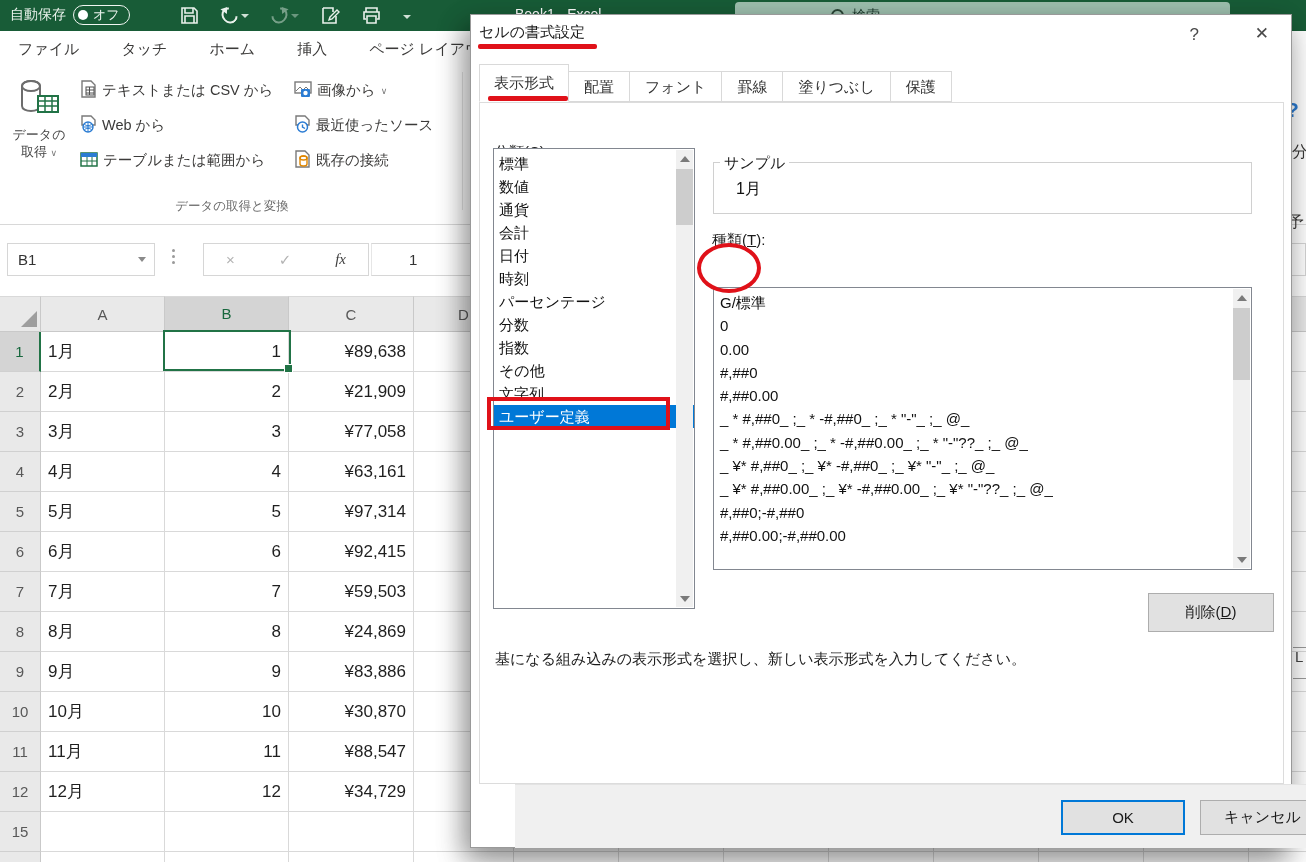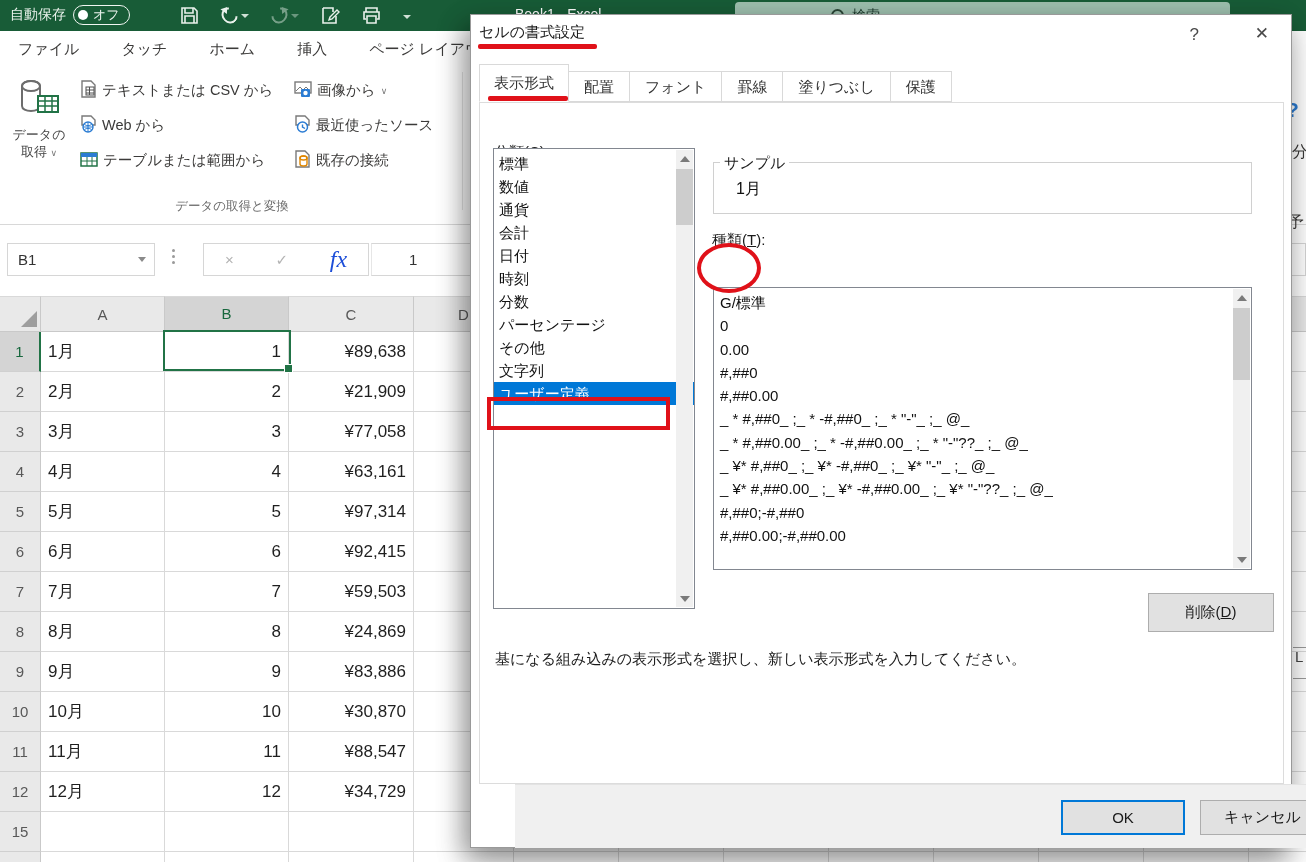--- a/index.html
+++ b/index.html
@@ -36,21 +36,21 @@
   .grouplbl{position:absolute;top:130px;left:8px;width:448px;text-align:center;font-size:12.5px;color:#6a6a6a;}
   .vsep{position:absolute;top:4px;width:1px;height:138px;background:#e3e3e3;}
   .edgeglyph{position:absolute;font-size:16px;color:#3b3a39;}
   
   #fxrow{left:0;top:232px;width:1306px;height:49px;background:#fff;}
   .fxbox{position:absolute;top:11px;height:33px;background:#fff;border:1px solid #d6d6d6;box-sizing:border-box;display:flex;align-items:center;font-size:15px;color:#333;}
   #namebox{left:7px;width:148px;padding-left:10px;}
   #namebox .arrow{position:absolute;right:8px;top:13px;width:0;height:0;border-left:4px solid transparent;border-right:4px solid transparent;border-top:5px solid #8a8a8a;}
   #dots{left:172px;top:17px;width:3px;height:3px;background:#9a9a9a;border-radius:50%;box-shadow:0 6px 0 #9a9a9a,0 12px 0 #9a9a9a;}
   #fxicons{left:203px;width:166px;display:flex;align-items:center;justify-content:space-around;color:#b3b3b3;}
-  #fxicons .fx{font-family:"Liberation Serif","DejaVu Serif",serif;font-style:italic;font-size:24px;color:#1d4ed8;}
+  #fxicons .fx{font-family:"Liberation Serif","DejaVu Serif",serif;font-style:italic;font-size:15px;color:#404040;}
   #valuebox{left:371px;width:935px;padding-left:37px;border-left:1px solid #e6e6e6;}
   
   #grid{left:0;top:281px;width:1306px;height:581px;background:#fff;}
   #colheads{position:absolute;left:0;top:15px;height:36px;display:flex;}
   .chead{box-sizing:border-box;background:#e9e9e9;border-right:1px solid #c9c9c9;border-bottom:1px solid #c9c9c9;border-top:1px solid #d9d9d9;
          display:flex;align-items:center;justify-content:center;font-size:15px;color:#585858;}
   .chead.sel{background:#d4d4d4;color:#17673d;border-bottom:2px solid #217346;}
   #corner{position:relative;}
   #corner .tri{position:absolute;right:3px;bottom:4px;width:0;height:0;border-left:16px solid transparent;border-bottom:16px solid #9e9e9e;}
   .grow{position:absolute;left:0;display:flex;height:40px;}
@@ -511,22 +511,23 @@
     </div>
 
     <div class="listbox" id="catlist">
       <ul id="catul">
           <li>標準</li>
           <li>数値</li>
           <li>通貨</li>
           <li>会計</li>
           <li>日付</li>
           <li>時刻</li>
+          <li>パーセンテージ</li>
           <li>分数</li>
-          <li>パーセンテージ</li>
+          <li>指数</li>
           <li>その他</li>
           <li>文字列</li>
           <li class="sel">ユーザー定義</li>
         </ul>
       <div class="vsb">
         <div class="up">
             <span class="tri-up"></span>
           </div>
         <div class="thumb" style="top:19px;height:56px;"></div>
         <div class="dn">

